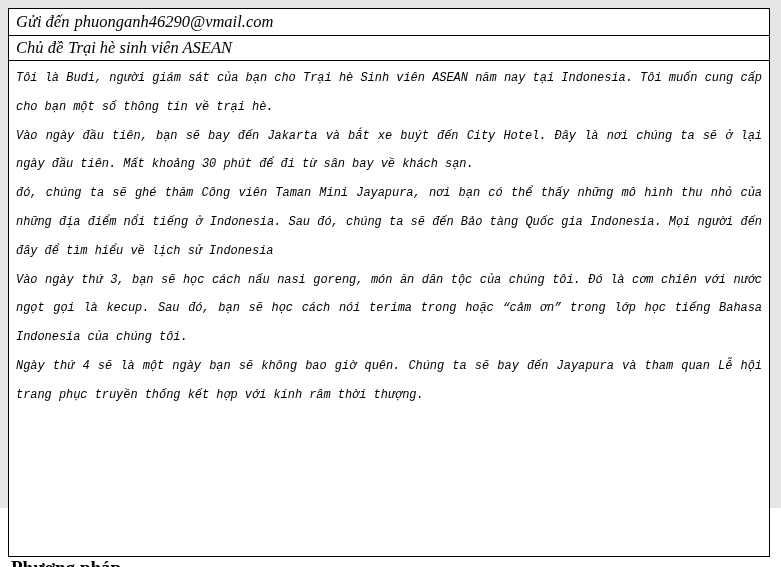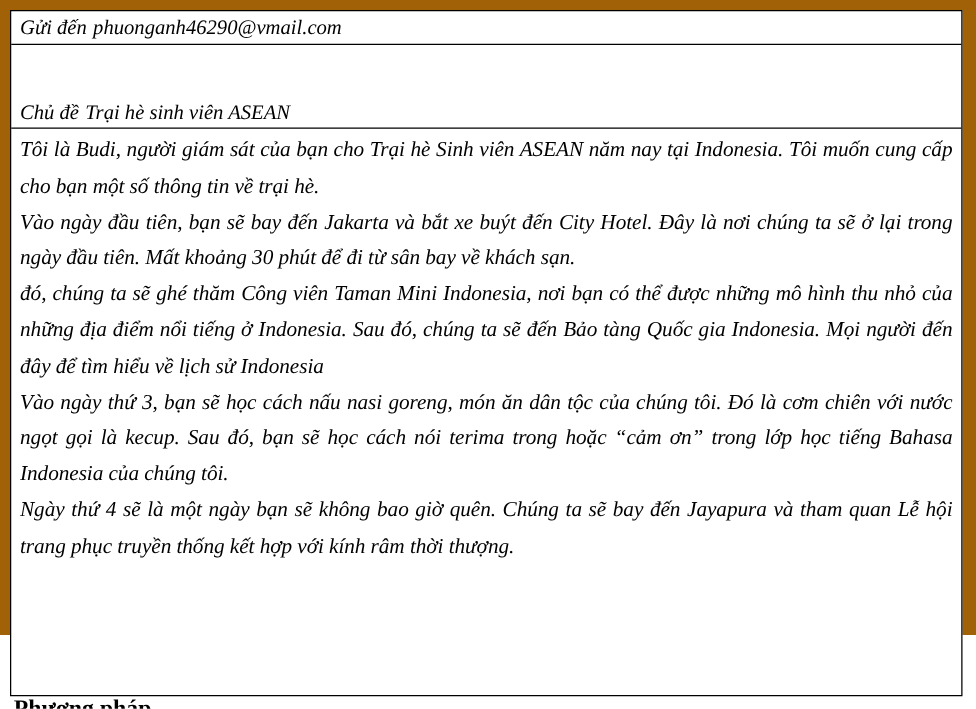--- a/index.html
+++ b/index.html
@@ -9,21 +9,21 @@
     height: 567px;
     overflow: hidden;
     background: #ffffff;
     font-family: "Liberation Serif", serif;
     color: #000000;
   }
   .page {
     position: relative;
     width: 781px;
     height: 508px;
-    background: #a16207;
+    background: #e5e5e5;
   }
   .email-table {
     position: absolute;
     left: 8px;
     top: 8px;
     width: 762px;
     height: 549px;
     box-sizing: border-box;
     border: 1.5px solid #000000;
     display: flex;
@@ -34,30 +34,31 @@
     box-sizing: border-box;
     border-bottom: 1.5px solid #000000;
     padding: 0 7px;
     display: flex;
     align-items: center;
     font-style: italic;
     font-size: 16.5px;
     white-space: nowrap;
   }
   .row-to { flex: 0 0 27px; }
-  .row-subject { flex: 0 0 25px; margin-top: 42px; }
+  .row-subject { flex: 0 0 25px; }
   .header-row .val { margin-left: 5px; }
   .body-cell {
     flex: 1 1 auto;
     box-sizing: border-box;
     padding: 3px 7px 0 7px;
     font-style: italic;
-    font-size: 17px;
+    font-size: 12px;
     letter-spacing: -0.05px;
     overflow: hidden;
+    font-family: Liberation Mono, monospace;
   }
   .para { margin: 0; padding: 0; }
   .line {
     height: 28.8px;
     line-height: 28.8px;
     text-align: justify;
     text-align-last: justify;
     overflow: hidden;
   }
   .line.last {
@@ -91,21 +92,21 @@
     <div class="body-cell">
       <div class="para">
           <div class="line">Tôi là Budi, người giám sát của bạn cho Trại hè Sinh viên ASEAN năm nay tại Indonesia. Tôi muốn cung cấp</div>
           <div class="line last">cho bạn một số thông tin về trại hè.</div>
         </div>
         <div class="para">
           <div class="line">Vào ngày đầu tiên, bạn sẽ bay đến Jakarta và bắt xe buýt đến City Hotel. Đây là nơi chúng ta sẽ ở lại trong vài</div>
           <div class="line last">ngày đầu tiên. Mất khoảng 30 phút để đi từ sân bay về khách sạn.</div>
         </div>
         <div class="para">
-          <div class="line">đó, chúng ta sẽ ghé thăm Công viên Taman Mini Indonesia, nơi bạn có thể được những mô hình thu nhỏ của</div>
+          <div class="line">đó, chúng ta sẽ ghé thăm Công viên Taman Mini Jayapura, nơi bạn có thể thấy những mô hình thu nhỏ của</div>
           <div class="line">những địa điểm nổi tiếng ở Indonesia. Sau đó, chúng ta sẽ đến Bảo tàng Quốc gia Indonesia. Mọi người đến</div>
           <div class="line last">đây để tìm hiểu về lịch sử Indonesia</div>
         </div>
         <div class="para">
           <div class="line">Vào ngày thứ 3, bạn sẽ học cách nấu nasi goreng, món ăn dân tộc của chúng tôi. Đó là cơm chiên với nước sốt</div>
           <div class="line">ngọt gọi là kecup. Sau đó, bạn sẽ học cách nói terima trong hoặc “cảm ơn” trong lớp học tiếng Bahasa</div>
           <div class="line last">Indonesia của chúng tôi.</div>
         </div>
         <div class="para">
           <div class="line">Ngày thứ 4 sẽ là một ngày bạn sẽ không bao giờ quên. Chúng ta sẽ bay đến Jayapura và tham quan Lễ hội</div>

